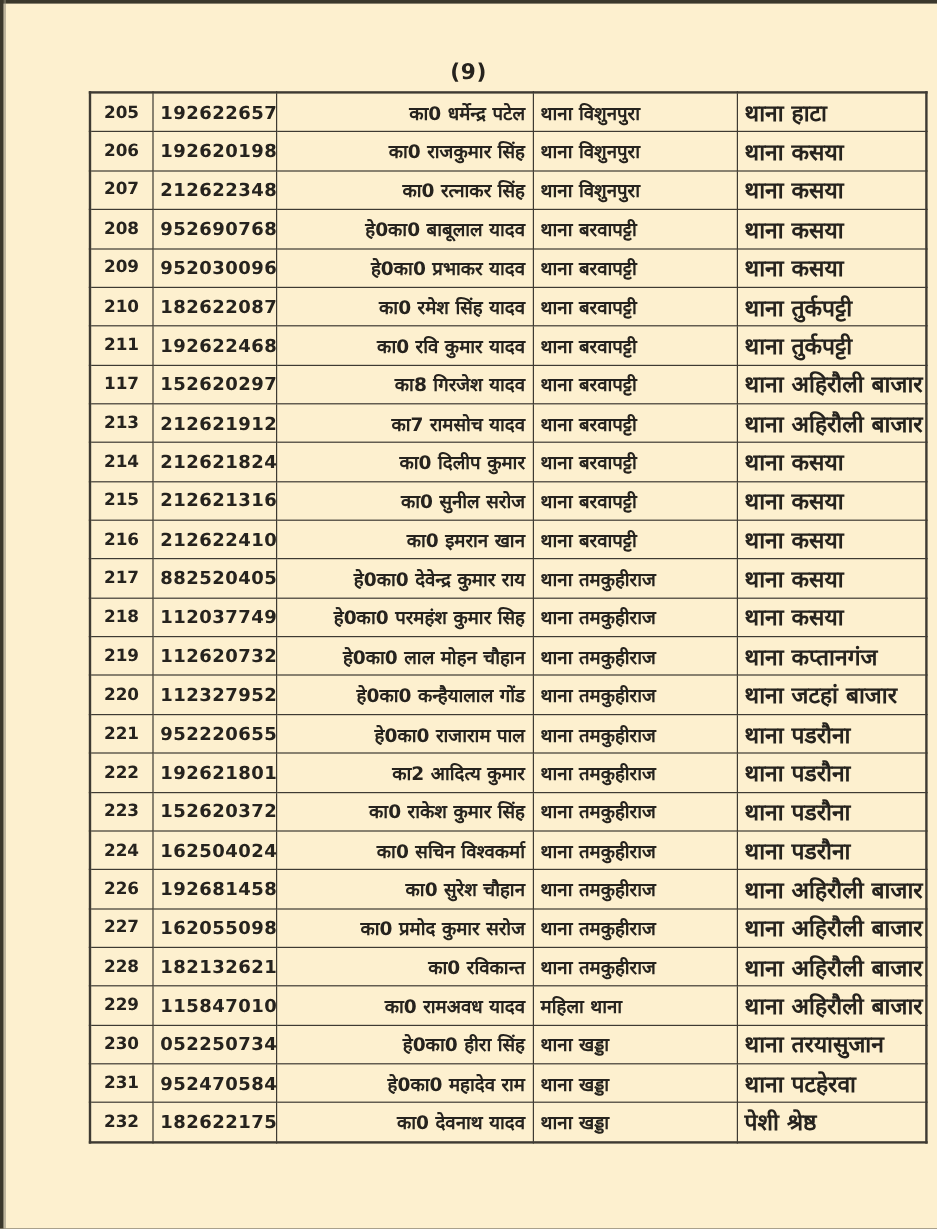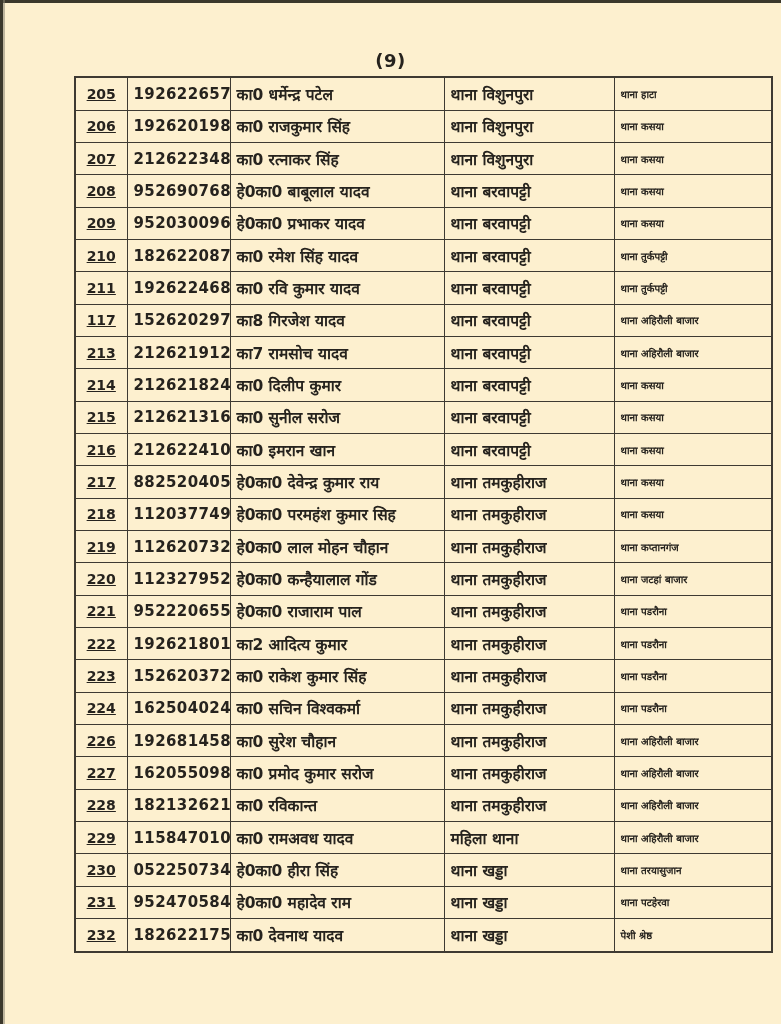--- a/index.html
+++ b/index.html
@@ -64,41 +64,40 @@
     color: var(--text);
     vertical-align: middle;
     padding: 0 6px;
     white-space: nowrap;
     overflow: hidden;
     font-weight: 600;
   }
   td.col-serial {
     text-align: center;
     font-size: 14px;
-    text-decoration: underline;
   }
   td.col-id {
     text-align: center;
     font-size: 15px;
     letter-spacing: .4px;
   }
   td.col-name {
-    text-align: left;
+    text-align: right;
     padding-left: 13px;
     font-size: 15.5px;
   }
   td.col-from {
     text-align: left;
     padding-left: 14px;
     font-size: 15.5px;
   }
   td.col-to {
     text-align: left;
     padding-left: 22px;
-    font-size: 10px;
+    font-size: 19px;
   }
 </style>
 </head>
 <body>
 
 <div class="page">
   <div class="top-edge"></div>
   <div class="left-edge"></div>
   <div class="left-edge-inner"></div>
 

